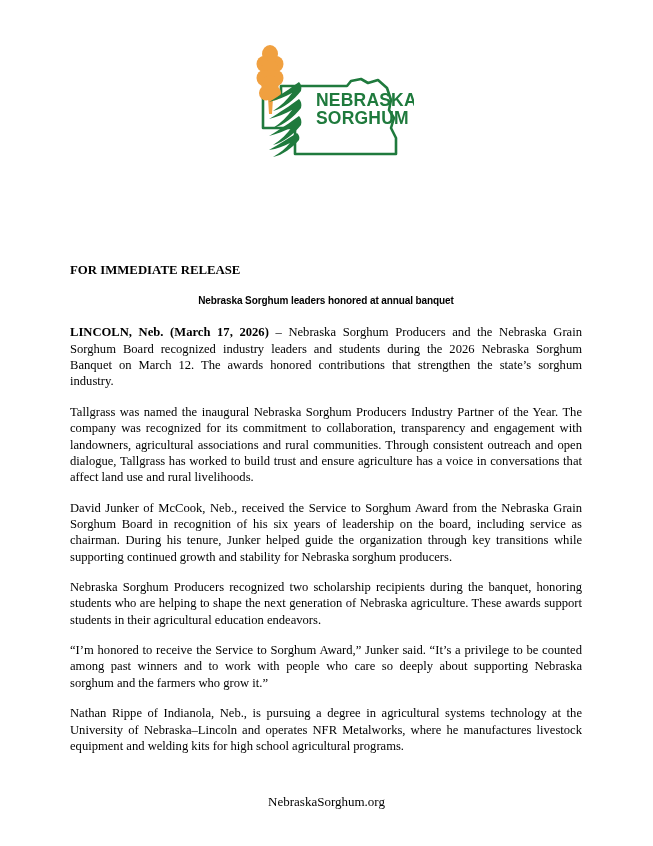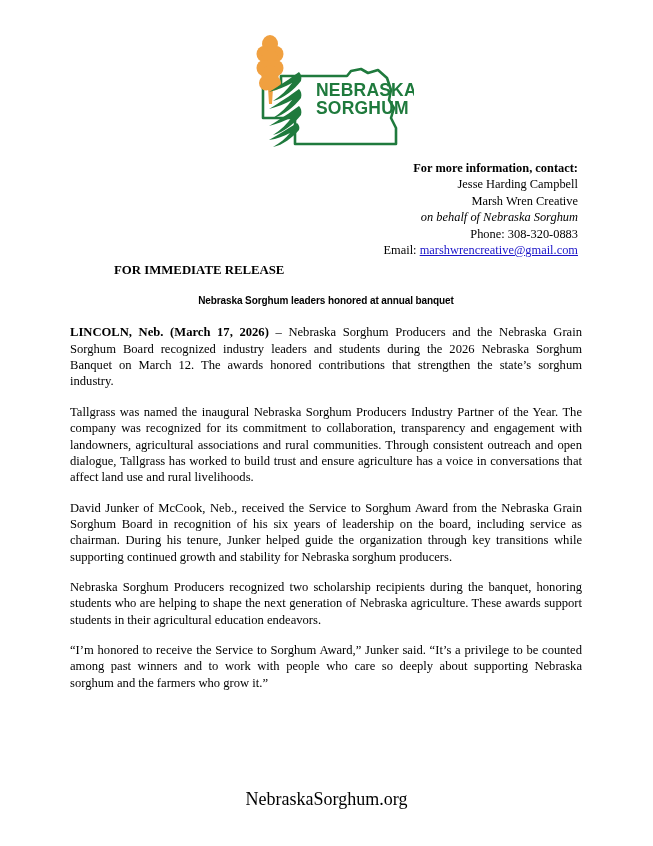--- a/index.html
+++ b/index.html
@@ -18,21 +18,21 @@
   .page {
     width: 653px;
     height: 846px;
     position: relative;
     box-sizing: border-box;
   }
 
   
   .logo-block {
     width: 100%;
-    padding-top: 34px;
+    padding-top: 44px;
     display: flex;
     justify-content: center;
   }
   .logo {
     width: 175px;
     height: 120px;
     position: relative;
   }
   .logo svg { display: block; }
 
@@ -59,21 +59,20 @@
     position: absolute;
     top: 262px;
     left: 70px;
     width: 512px;
   }
   .release-head {
     font-size: 12.8px;
     font-weight: bold;
     line-height: 1.28;
     margin-bottom: 17px;
-    margin-left: 44px;
   }
   .headline {
     font-family: "Liberation Sans", "DejaVu Sans", sans-serif;
     font-size: 10px;
     font-weight: bold;
     text-align: center;
     margin-bottom: 18px;
     letter-spacing: -0.1px;
   }
   p.body-par {
@@ -85,21 +84,21 @@
   p.body-par:last-child { margin-bottom: 0; }
   .lead-in { font-weight: bold; }
 
   
   .footer {
     position: absolute;
     bottom: 36px;
     left: 0;
     width: 100%;
     text-align: center;
-    font-size: 18px;
+    font-size: 13px;
   }
 </style>
 </head>
 <body>
 
 <div class="page">
 
   <div class="logo-block">
     <div class="logo">
       <svg width="175" height="120" viewBox="0 0 175 120" xmlns="http://www.w3.org/2000/svg">
@@ -131,45 +130,38 @@
           <path d="M58,89 C50,94 39,101 30,106 C38,105 45,102 51,99
                    C47,104 41,109 34,113 C44,111 53,104 60,96 C61,93 60,91 58,89 Z"></path>
         </g>
 
         <text x="77" y="62" font-family="Liberation Sans, DejaVu Sans, sans-serif" font-size="17.5" font-weight="bold" fill="#1F7A3D" letter-spacing="0.2">NEBRASKA</text>
         <text x="77" y="80" font-family="Liberation Sans, DejaVu Sans, sans-serif" font-size="17.5" font-weight="bold" fill="#1F7A3D" letter-spacing="0.2">SORGHUM</text>
       </svg>
     </div>
   </div>
 
-  <div class="contact">
-    <div class="c-line c-bold">For more information, contact:</div>
-    <div class="c-line">Jesse Harding Campbell</div>
-    <div class="c-line">Marsh Wren Creative</div>
-    <div class="c-line c-italic">on behalf of Nebraska Sorghum</div>
-    <div class="c-line">Phone: 308-320-0883</div>
-    <div class="c-line"><span>Email:</span> <a class="email-link" href="#">marshwrencreative@gmail.com</a></div>
-  </div>
 
   <div class="content">
 
     <div class="release-head">
       <div>FOR IMMEDIATE RELEASE</div>
     </div>
 
     <div class="headline">Nebraska Sorghum leaders honored at annual banquet</div>
 
     <p class="body-par"><span class="lead-in">LINCOLN, Neb. (March 17, 2026)</span><span> – Nebraska Sorghum Producers and the Nebraska Grain Sorghum Board recognized industry leaders and students during the 2026 Nebraska Sorghum Banquet on March 12. The awards honored contributions that strengthen the state’s sorghum industry.</span></p>
 
     <p class="body-par">Tallgrass was named the inaugural Nebraska Sorghum Producers Industry Partner of the Year. The company was recognized for its commitment to collaboration, transparency and engagement with landowners, agricultural associations and rural communities. Through consistent outreach and open dialogue, Tallgrass has worked to build trust and ensure agriculture has a voice in conversations that affect land use and rural livelihoods.</p>
 
     <p class="body-par">David Junker of McCook, Neb., received the Service to Sorghum Award from the Nebraska Grain Sorghum Board in recognition of his six years of leadership on the board, including service as chairman. During his tenure, Junker helped guide the organization through key transitions while supporting continued growth and stability for Nebraska sorghum producers.</p>
 
     <p class="body-par">Nebraska Sorghum Producers recognized two scholarship recipients during the banquet, honoring students who are helping to shape the next generation of Nebraska agriculture. These awards support students in their agricultural education endeavors.</p>
 
     <p class="body-par">“I’m honored to receive the Service to Sorghum Award,” Junker said. “It’s a privilege to be counted among past winners and to work with people who care so deeply about supporting Nebraska sorghum and the farmers who grow it.”</p>
 
+    <p class="body-par">Nathan Rippe of Indianola, Neb., is pursuing a degree in agricultural systems technology at the University of Nebraska–Lincoln and operates NFR Metalworks, where he manufactures livestock equipment and welding kits for high school agricultural programs.</p>
 
   </div>
 
   <div class="footer">NebraskaSorghum.org</div>
 
 </div>
 
 </body></html>

